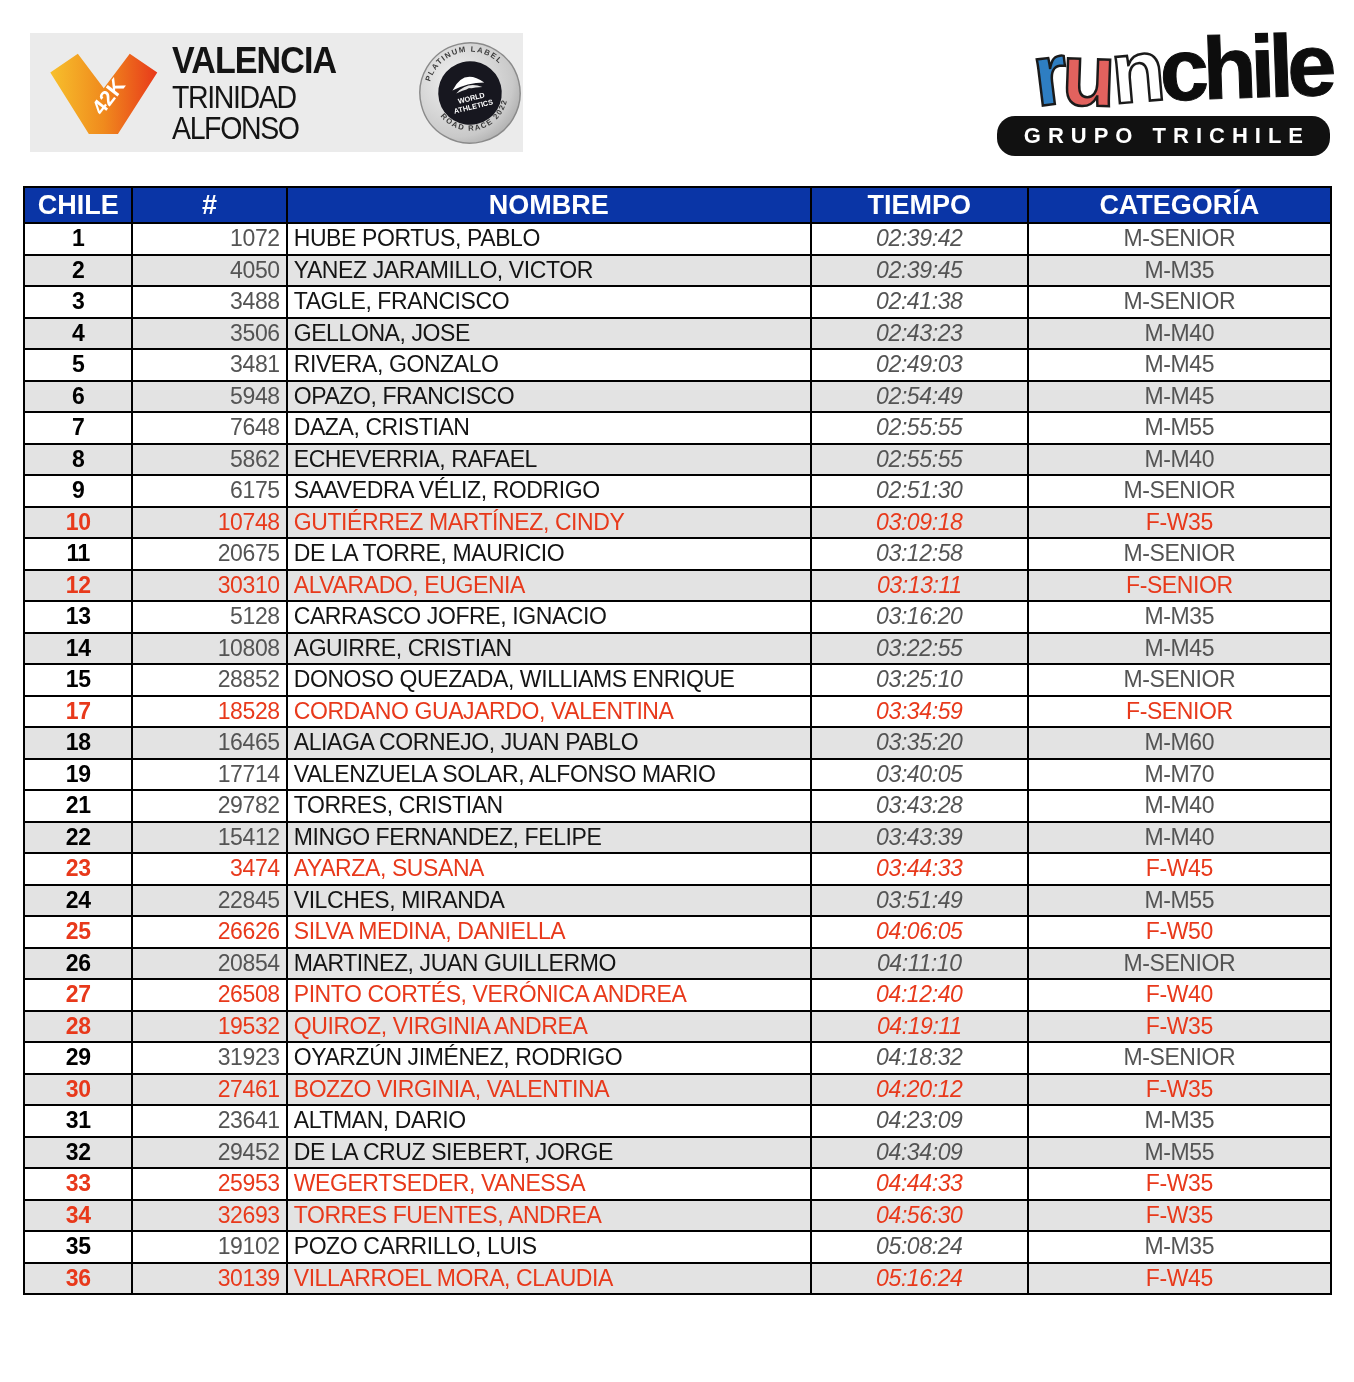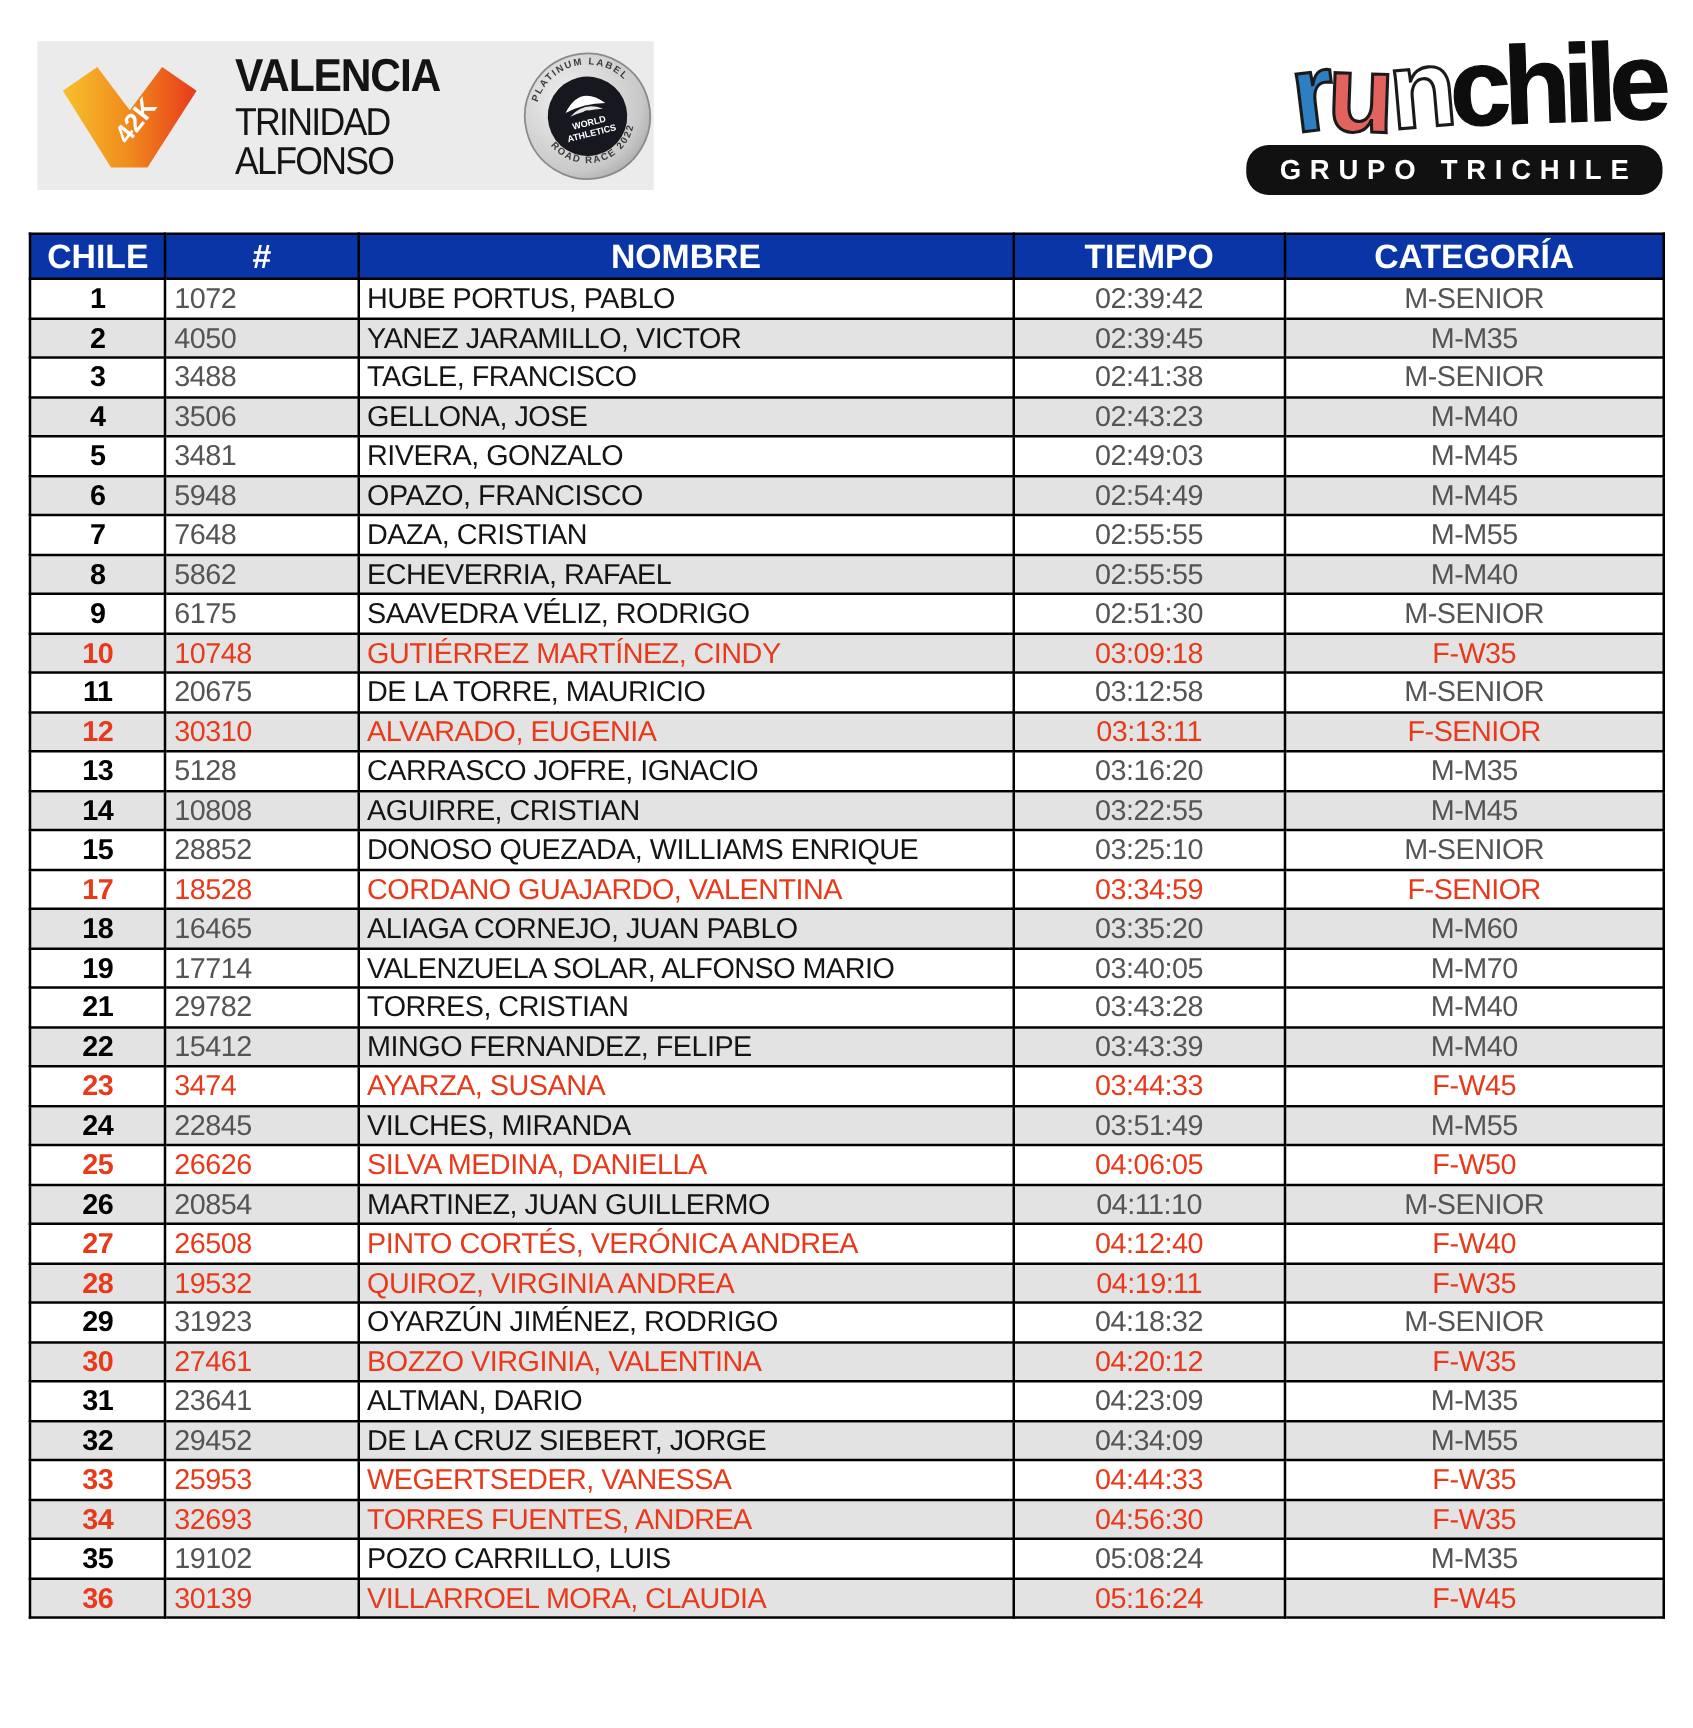--- a/index.html
+++ b/index.html
@@ -3,21 +3,21 @@
 <meta charset="utf-8">
 <style>
   html,body{margin:0;padding:0;background:#fff;}
   body{width:1354px;height:1382px;position:relative;font-family:"Liberation Sans",sans-serif;}
   .page{position:absolute;inset:0;background:#fff;overflow:hidden;}
 
   
   .logo-left{position:absolute;left:30px;top:33px;width:493px;height:119px;background:#EBEBEB;
              display:flex;align-items:center;}
   .vmark{margin-left:14px;flex:0 0 auto;}
-  .lltext{margin-left:26px;line-height:1;}
+  .lltext{margin-left:10px;line-height:1;}
   .ll-title{font-weight:bold;font-size:37px;letter-spacing:-1px;color:#141414;transform:scaleX(.92);transform-origin:left;}
   .ll-sub{font-size:31px;letter-spacing:-1.5px;color:#141414;margin-top:3px;transform:scaleX(.92);transform-origin:left;}
   .medal{margin-left:6px;flex:0 0 auto;}
 
   
   .logo-right{position:absolute;right:24px;top:26px;width:400px;text-align:right;}
   .runword{font-size:88px;font-weight:bold;letter-spacing:-5px;line-height:1;transform:rotate(-2deg);display:inline-block;white-space:nowrap;}
   .runword .ltr{display:inline-block;-webkit-text-stroke:2.5px #1a1a1a;}
   .runword .ltr.r{transform:rotate(-5deg);}
   .runword .ltr.u{transform:rotate(4deg) translateY(2px);}
@@ -26,23 +26,23 @@
   .grupo-pill{display:inline-block;background:#111;color:#fff;border-radius:18px;
               font-weight:bold;font-size:22px;letter-spacing:7px;padding:7px 20px 7px 27px;margin-top:2px;}
 
   
   table.results{position:absolute;left:23px;top:186px;width:1309px;border-collapse:collapse;table-layout:fixed;}
   table.results th,table.results td{border:2px solid #000;padding:0 6px;line-height:1;overflow:hidden;white-space:nowrap;}
   table.results th{background:var(--header-bg,#0A35A6);color:#fff;font-weight:bold;font-size:27px;height:34px;text-align:center;letter-spacing:0;}
   table.results td{height:29.5px;font-size:23px;letter-spacing:-0.4px;}
   col.c-rank{width:8.3%;} col.c-bib{width:11.8%;} col.c-name{width:40.1%;} col.c-time{width:16.6%;} col.c-cat{width:23.2%;}
   td.rank{text-align:center;font-weight:bold;color:#000;}
-  td.bib{text-align:left;color:#545454;}
+  td.bib{text-align:right;color:#545454;}
   td.name{text-align:left;color:#141414;padding-left:10px;margin-top:24px;}
-  td.time{text-align:center;color:#545454;}
+  td.time{text-align:center;color:#545454;font-style:italic;}
   td.cat{text-align:center;color:#545454;}
   tr.alt td{background:var(--alt-bg,#E3E3E3);}
   tr.hl td, tr.hl td.rank, tr.hl td.bib, tr.hl td.name, tr.hl td.time, tr.hl td.cat{color:var(--hl,#E8391B);}
 </style>
 </head>
 <body>
 
 <div class="page">
 
   <div class="logo-left">

